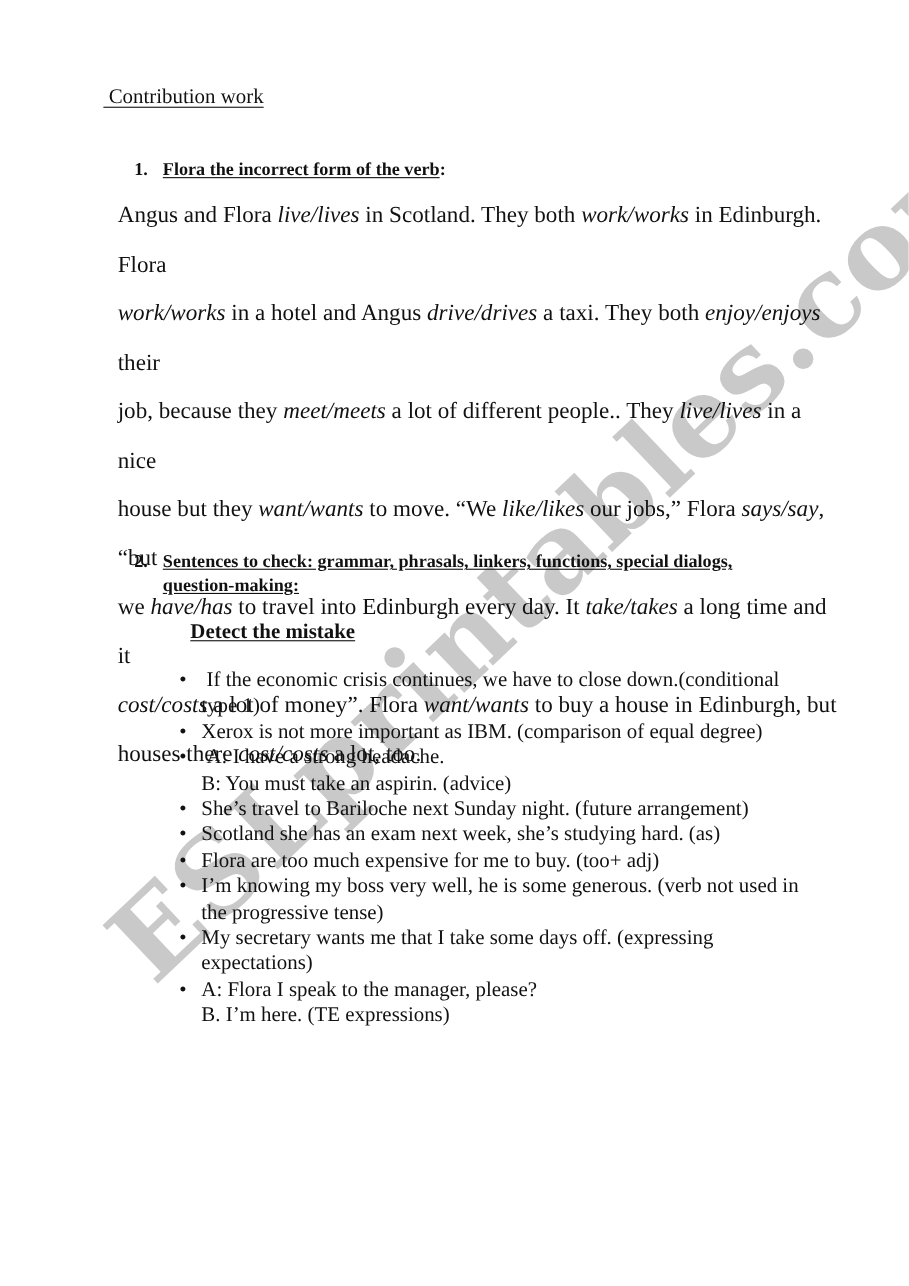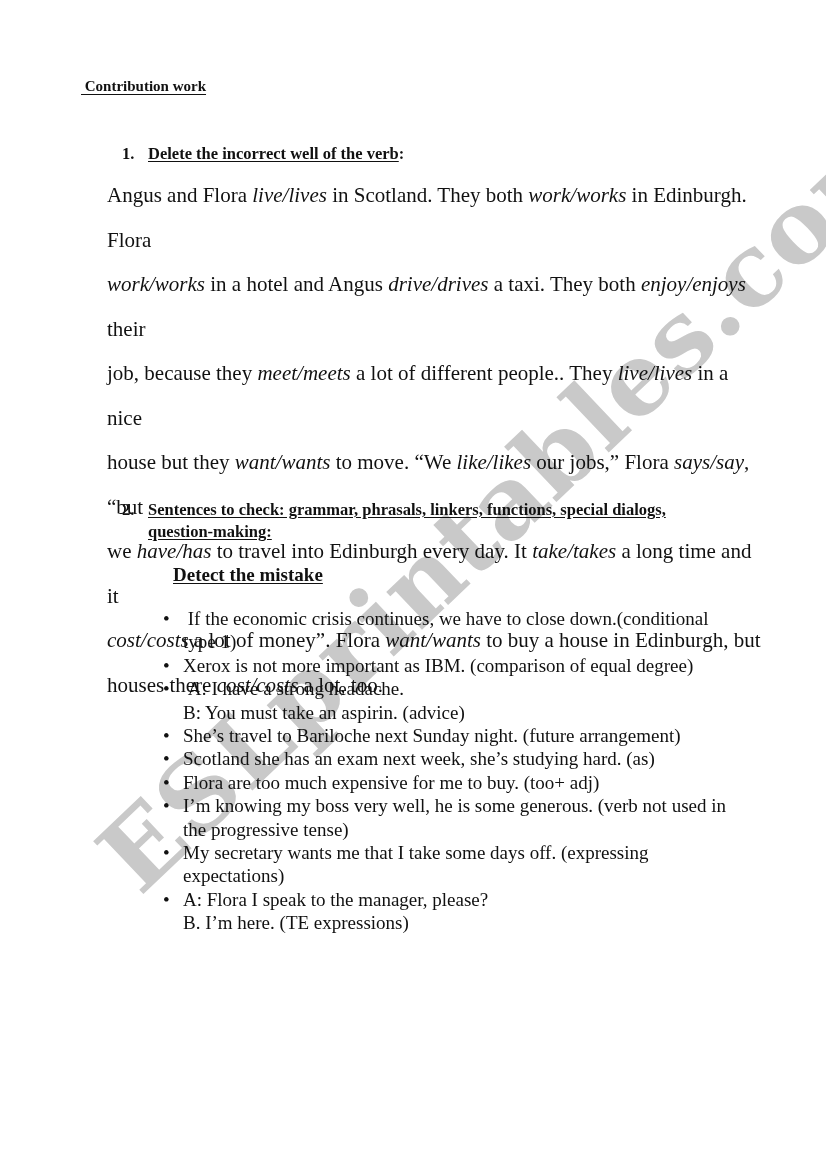--- a/index.html
+++ b/index.html
@@ -25,22 +25,22 @@
     color:#c9c9c9;
     white-space:nowrap;
     transform:rotate(-43.5deg);
     z-index:0;
     user-select:none;
   }
 
   .content { position:absolute; left:0; top:0; width:826px; height:1169px; z-index:1; }
 
   .title {
-    position:absolute; left:81px; top:78px;
-    font-size:15px; font-weight:bold;
+    position:absolute; left:94px; top:78px;
+    font-size:19px; font-weight:normal;
     text-decoration:underline; text-underline-offset:3px;
     white-space:pre;
   }
 
   .numbered { position:absolute; display:flex; }
   .numbered .num { width:26px; flex:0 0 26px; }
 
   .heading1 { left:122px; top:144px; font-size:16.5px; font-weight:bold; width:620px; }
   .heading1 .u { text-decoration:underline; text-underline-offset:2px; }
 
@@ -85,21 +85,21 @@
 <div class="page">
 
   <div class="watermark">ESLprintables.com</div>
 
   <div class="content">
 
     <div class="title"> Contribution work</div>
 
     <div class="numbered heading1">
       <span class="num">1.</span>
-      <span class="htext"><span class="u">Delete the incorrect well of the verb</span><span>:</span></span>
+      <span class="htext"><span class="u">Flora the incorrect form of the verb</span><span>:</span></span>
     </div>
 
     <p class="para" id="para"><span>Angus and Flora </span><span class="it">live/lives</span><span> in Scotland. They both </span><span class="it">work/works</span><span> in Edinburgh. Flora</span><br><span class="it">work/works</span><span> in a hotel and Angus </span><span class="it">drive/drives</span><span> a taxi. They both </span><span class="it">enjoy/enjoys</span><span> their</span><br><span>job, because they </span><span class="it">meet/meets</span><span> a lot of different people.. They </span><span class="it">live/lives</span><span> in a nice</span><br><span>house but they </span><span class="it">want/wants</span><span> to move. “We </span><span class="it">like/likes</span><span> our jobs,” Flora </span><span class="it">says/say</span><span>, “but</span><br><span>we </span><span class="it">have/has</span><span> to travel into Edinburgh every day. It </span><span class="it">take/takes</span><span> a long time and it</span><br><span class="it">cost/costs</span><span> a lot of money”. Flora </span><span class="it">want/wants</span><span> to buy a house in Edinburgh, but</span><br><span>houses there </span><span class="it">cost/costs</span><span> a lot, too.</span></p>
 
     <div class="numbered heading2">
       <span class="num">2.</span>
       <span class="htext">Sentences to check: grammar, phrasals, linkers, functions, special dialogs,
 question-making:</span>
     </div>
 

